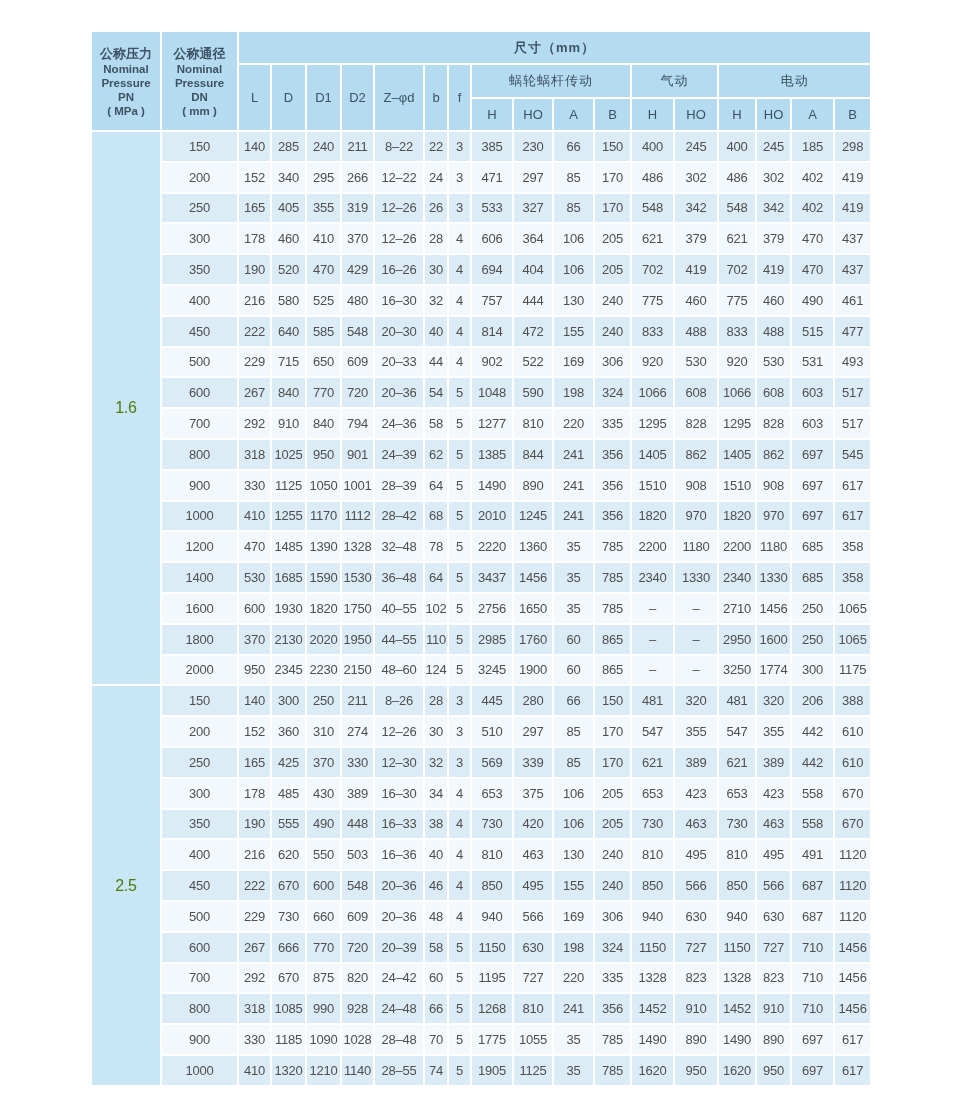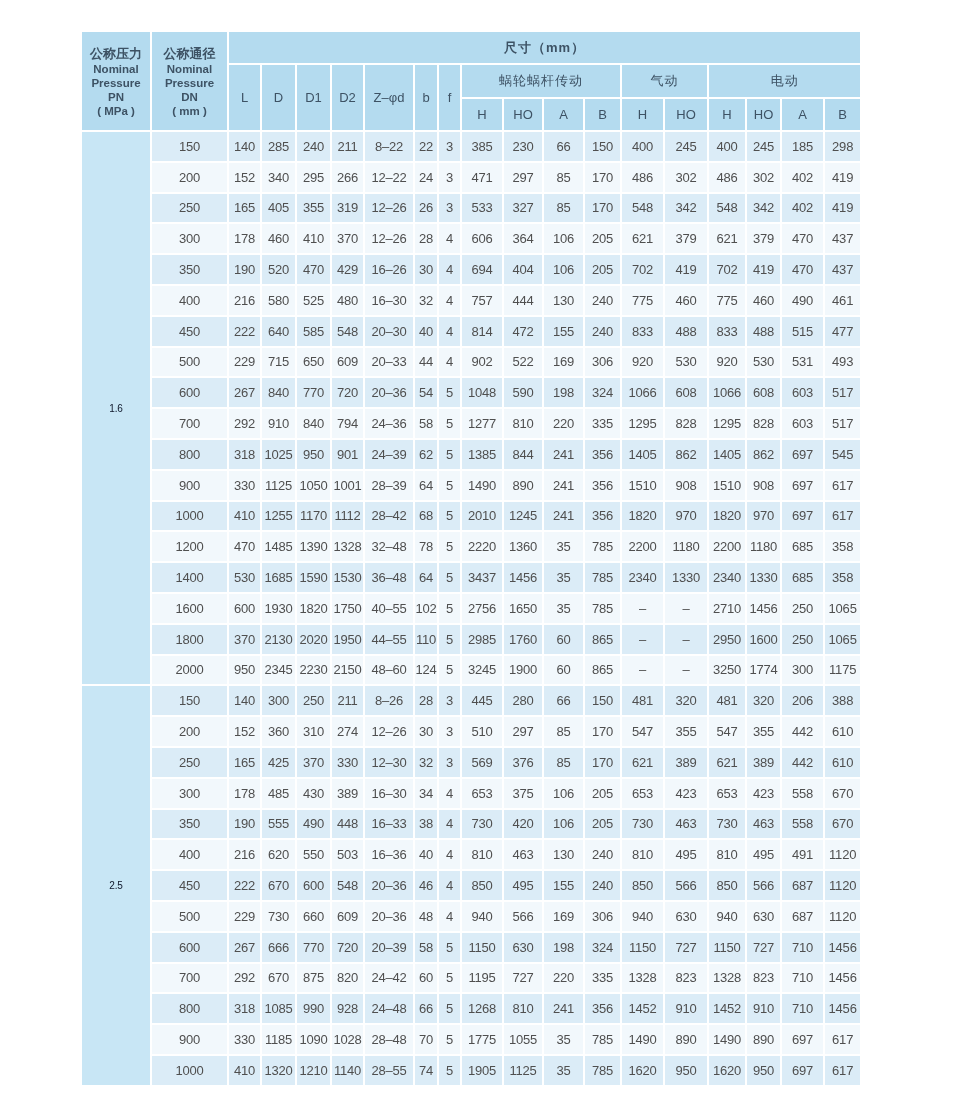--- a/index.html
+++ b/index.html
@@ -2,41 +2,41 @@
 <html><head>
 <meta charset="utf-8">
 <style>
   html,body{margin:0;padding:0;}
   body{
     width:960px;height:1100px;background:#ffffff;
     font-family:"Liberation Sans","DejaVu Sans",sans-serif;
     position:relative;overflow:hidden;
   }
   .spec-table{
-    position:absolute;left:80px;top:30px;width:780px;
+    position:absolute;left:90px;top:30px;width:780px;
     border-collapse:collapse;table-layout:fixed;
   }
   .spec-table th,.spec-table td{
     border:2px solid #ffffff;
     padding:0;margin:0;
     text-align:center;vertical-align:middle;
     font-weight:normal;
     overflow:hidden;white-space:nowrap;
   }
   thead th{background:#b4dbef;color:#3d5264;}
   thead tr.h1{height:33px;}
   thead tr.h2{height:34px;}
   thead tr.h3{height:33px;}
   tbody tr{height:30.8px;}
   tbody td{font-size:13px;color:#4f4f4f;letter-spacing:-0.2px;}
   tbody tr.odd td{background:#dbecf7;}
   tbody tr.even td{background:#f2f8fc;}
   td.pn-cell{
     background:#c8e6f5 !important;
-    color:#0f172a;font-size:10px;
+    color:#4d7c0f;font-size:16px;
   }
   .pnh span{display:block;font-size:11.5px;line-height:14px;color:#3d5264;font-weight:bold;}
   .pnh span.cjk{font-size:13px;font-weight:bold;line-height:17px;}
   th.sizeh{font-size:13px;font-weight:bold;letter-spacing:1px;}
   th.grp{font-size:13px;font-weight:normal;letter-spacing:1px;}
   th.dimh{font-size:13px;color:#3d5264;}
 </style>
 </head>
 <body>
 
@@ -511,21 +511,21 @@
       <tr class="odd">
         <td>250</td>
         <td>165</td>
         <td>425</td>
         <td>370</td>
         <td>330</td>
         <td>12–30</td>
         <td>32</td>
         <td>3</td>
         <td>569</td>
-        <td>376</td>
+        <td>339</td>
         <td>85</td>
         <td>170</td>
         <td>621</td>
         <td>389</td>
         <td>621</td>
         <td>389</td>
         <td>442</td>
         <td>610</td>
       </tr>
       <tr class="even">

